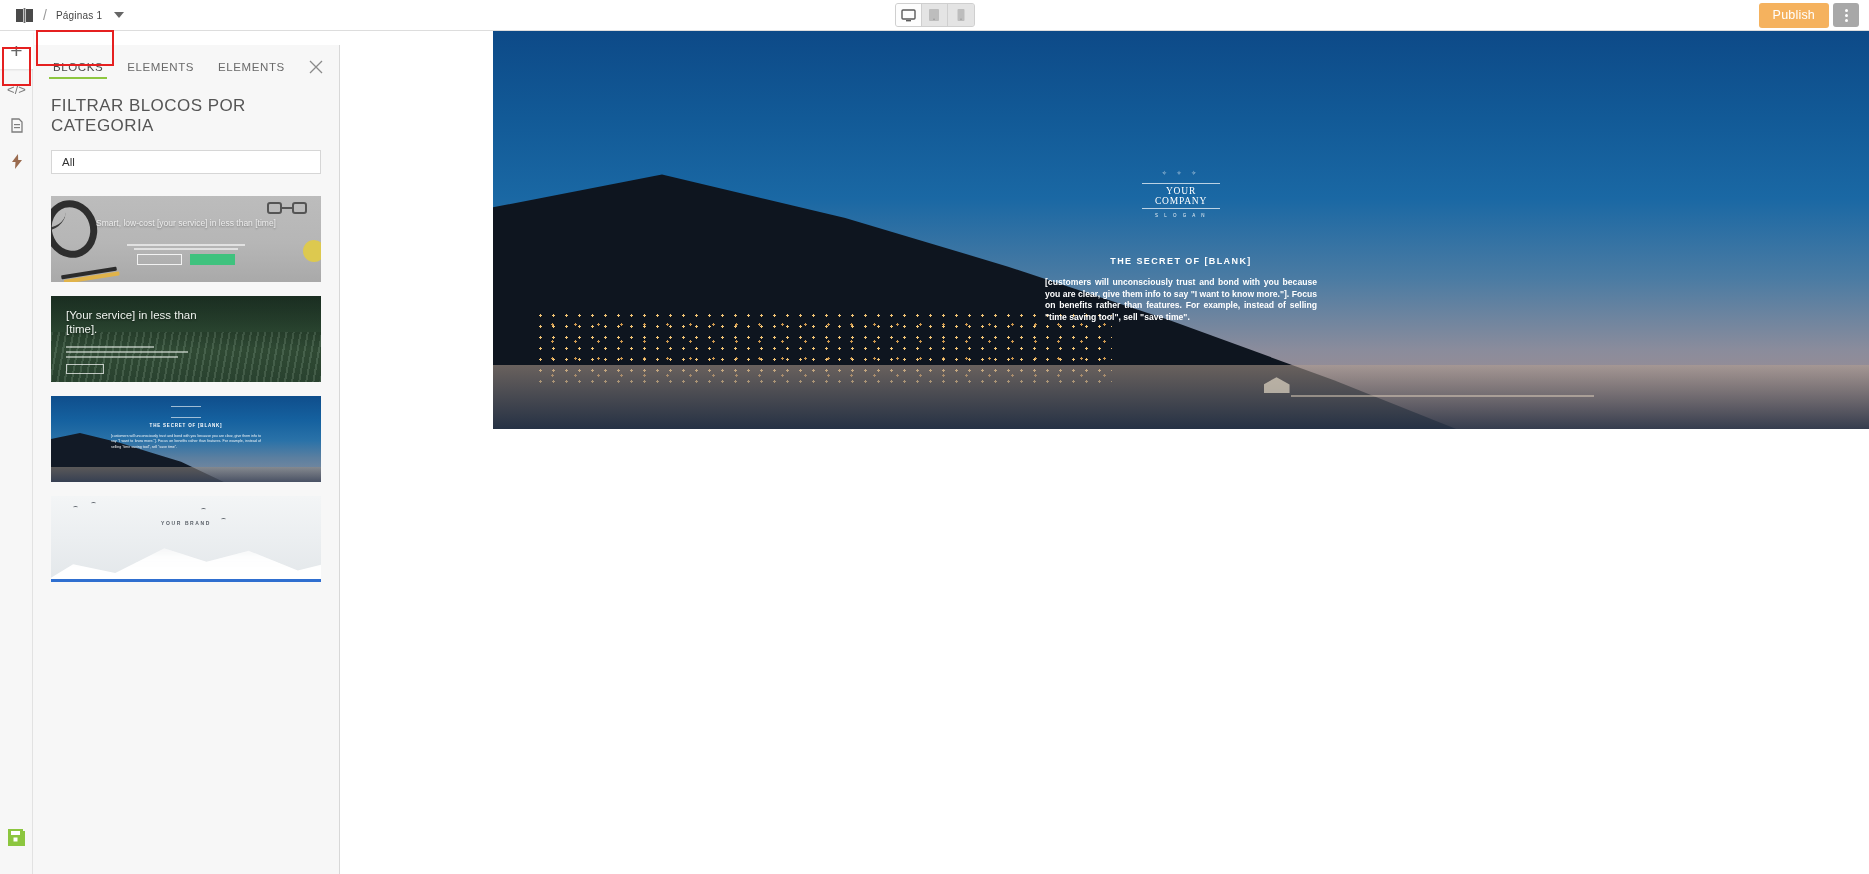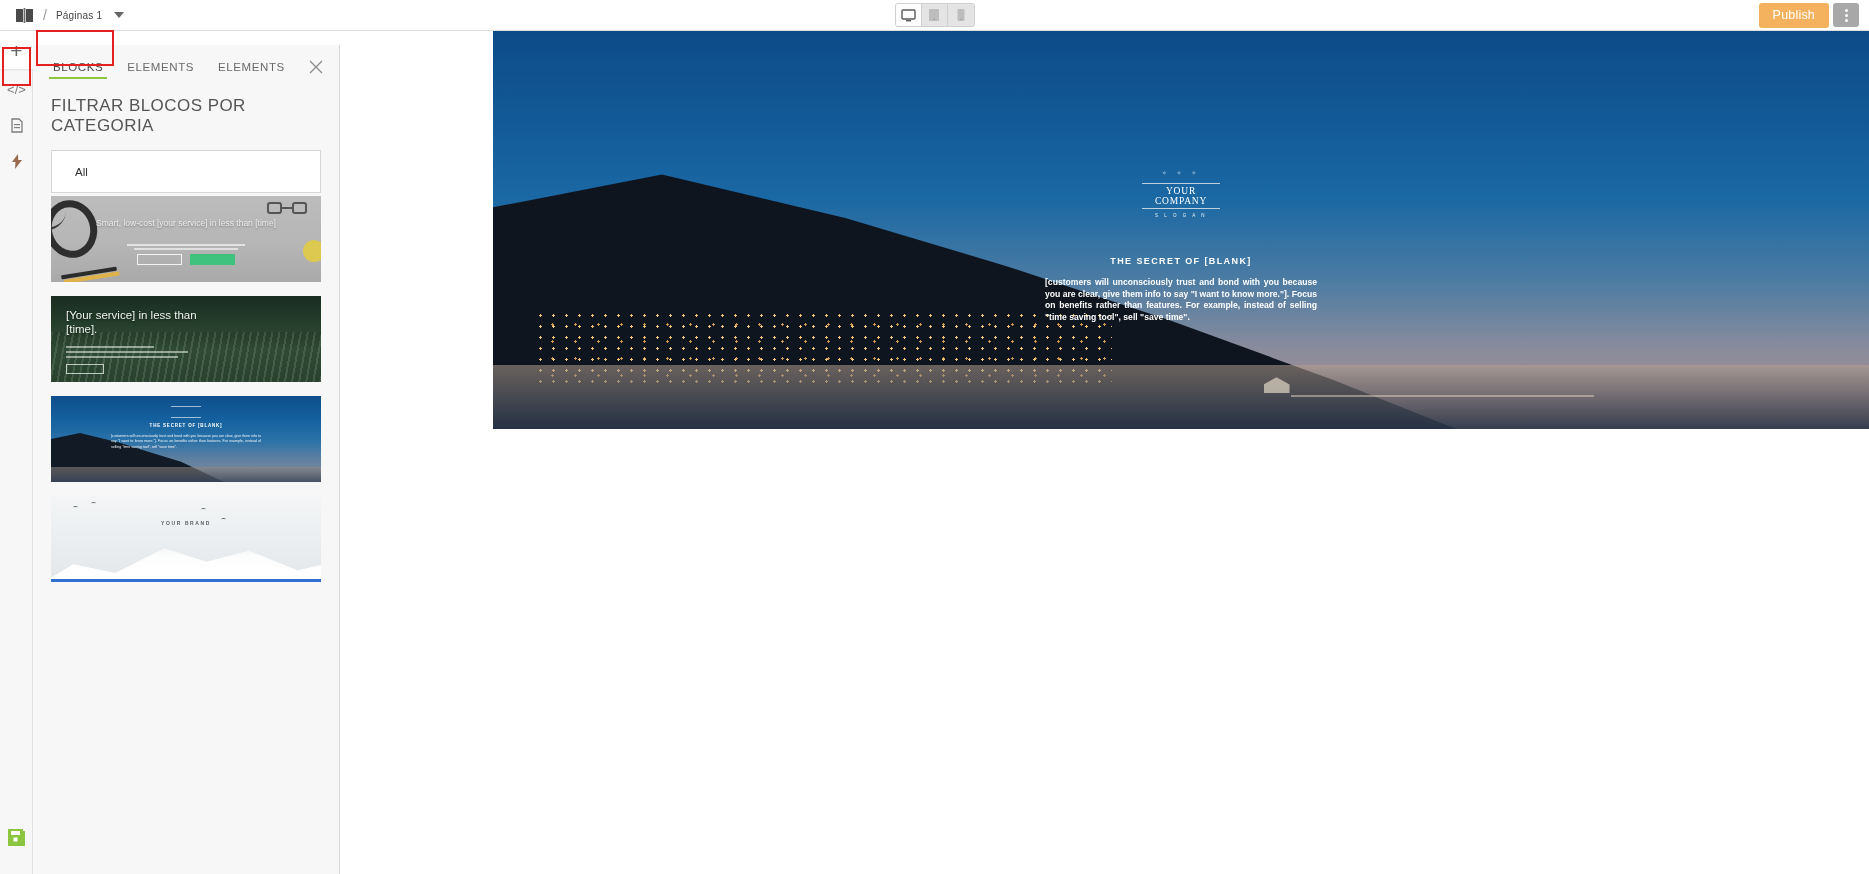--- a/index.html
+++ b/index.html
@@ -121,24 +121,24 @@
   .panel-close {
     position: absolute; right: 14px; bottom: 4px;
     width: 18px; height: 18px; cursor: pointer; color: #8a8a8a;
   }
   .panel-section-title {
     margin: 16px 0 0 18px;
     font-size: 17px; letter-spacing: .45px; color: #555;
   }
   .filter-input {
     margin: 14px 18px 0 18px;
-    height: 43px; background: #ffffff;
+    height: 24px; background: #ffffff;
     border: 1px solid #d6d6d6;
     display: flex; align-items: center;
-    padding-left: 23px; font-size: 11.5px; color: #333;
+    padding-left: 10px; font-size: 11.5px; color: #333;
     cursor: pointer;
   }
   .blocks-scroll {
     position: absolute; top: 137px; left: 0; right: 0; bottom: 0;
     overflow: hidden;
   }
   .block-card {
     margin: 14px 18px 0 18px;
     height: 86px;
     background: #c9c9c9;

